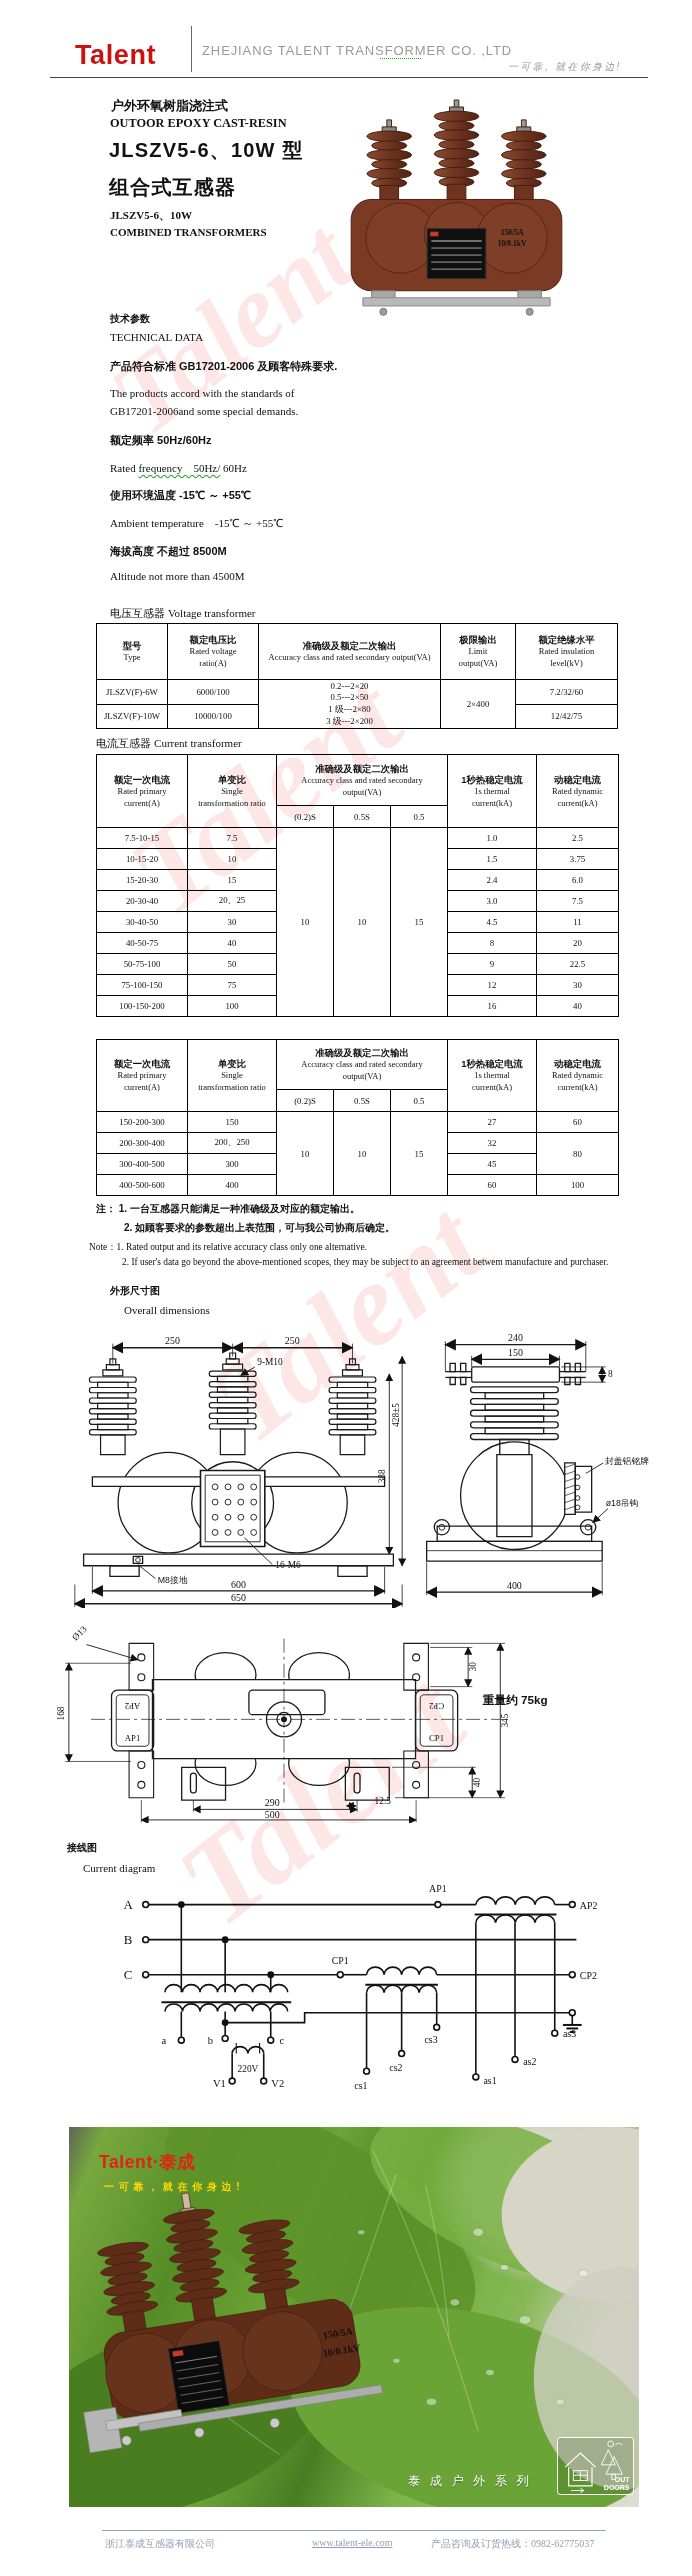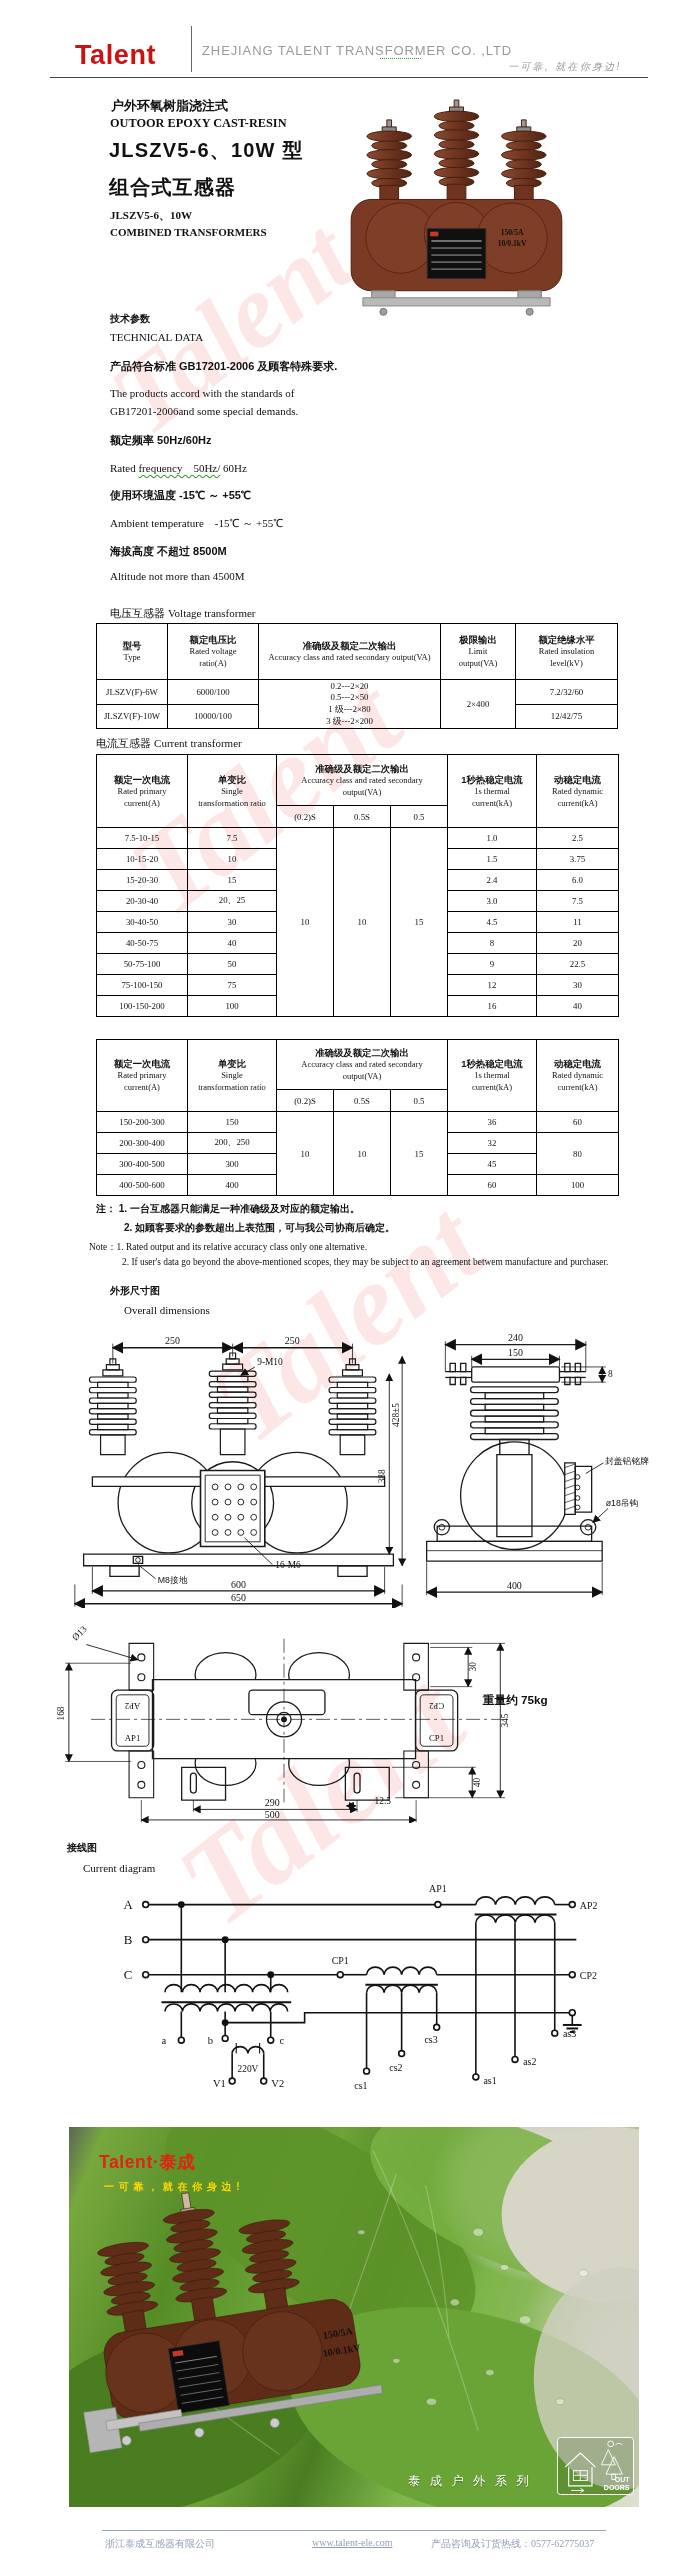--- a/index.html
+++ b/index.html
@@ -377,21 +377,21 @@
       <td>(0.2)S</td>
       <td>0.5S</td>
       <td>0.5</td>
     </tr>
     <tr style="height:21px">
       <td>150-200-300</td>
       <td>150</td>
       <td rowspan="4">10</td>
       <td rowspan="4">10</td>
       <td rowspan="4">15</td>
-      <td>36</td>
+      <td>27</td>
       <td>60</td>
     </tr>
     <tr style="height:21px">
       <td>200-300-400</td>
       <td>200、250</td>
       <td>32</td>
       <td rowspan="2">80</td>
     </tr>
     <tr style="height:21px">
       <td>300-400-500</td>
@@ -895,16 +895,16 @@
           <path d="M98,12 q6,-6 12,0" stroke-width="1.5"></path>
       </svg>
       <div class="abs badge-txt" style="right:3.5px;bottom:10.5px">OUT</div>
       <div class="abs badge-txt" style="right:3.5px;bottom:2.3px">DOORS</div>
     </div>
   </div>
 
   <div class="abs f-line" style="left:102px;top:2530px;width:504px"></div>
   <div class="abs f-txt" style="left:105px;top:2537px">浙江泰成互感器有限公司</div>
   <div class="abs f-txt f-web" style="left:312px;top:2537px">www.talent-ele.com</div>
-  <div class="abs f-txt" style="left:431px;top:2537px">产品咨询及订货热线：0577-62775037</div>
+  <div class="abs f-txt" style="left:431px;top:2537px">产品咨询及订货热线：0982-62775037</div>
 
 </div>
 
 
 </body></html>

